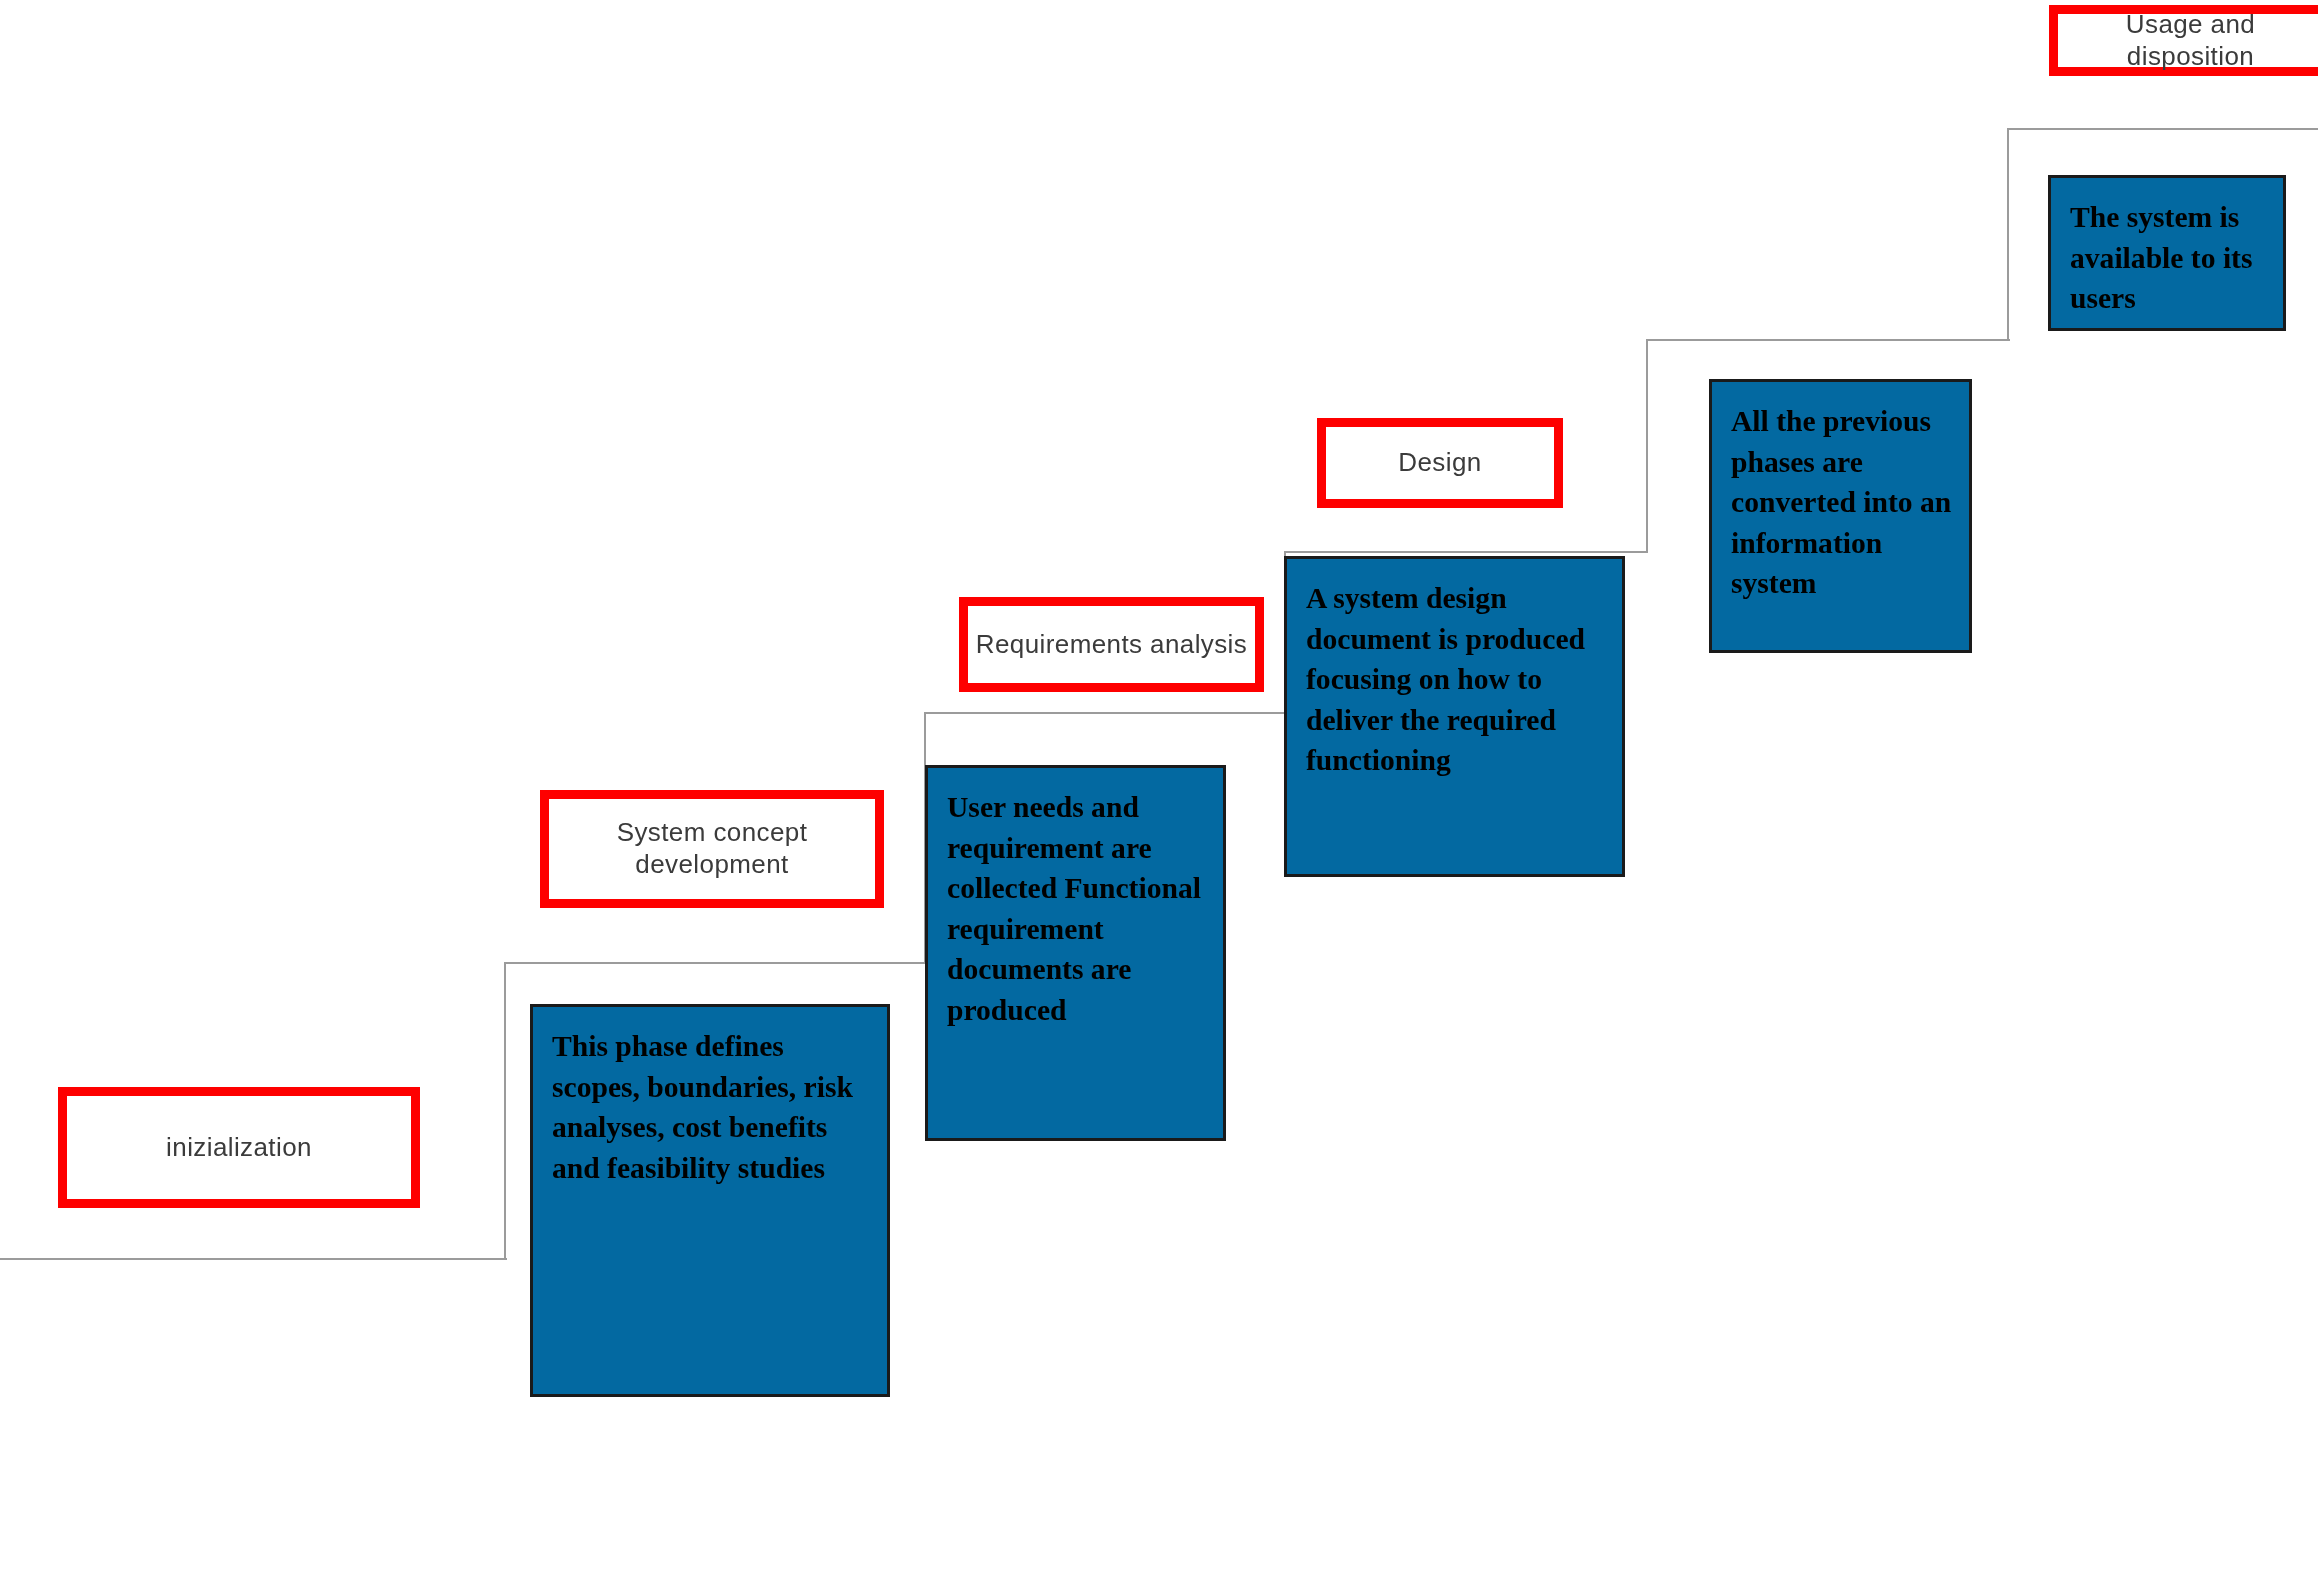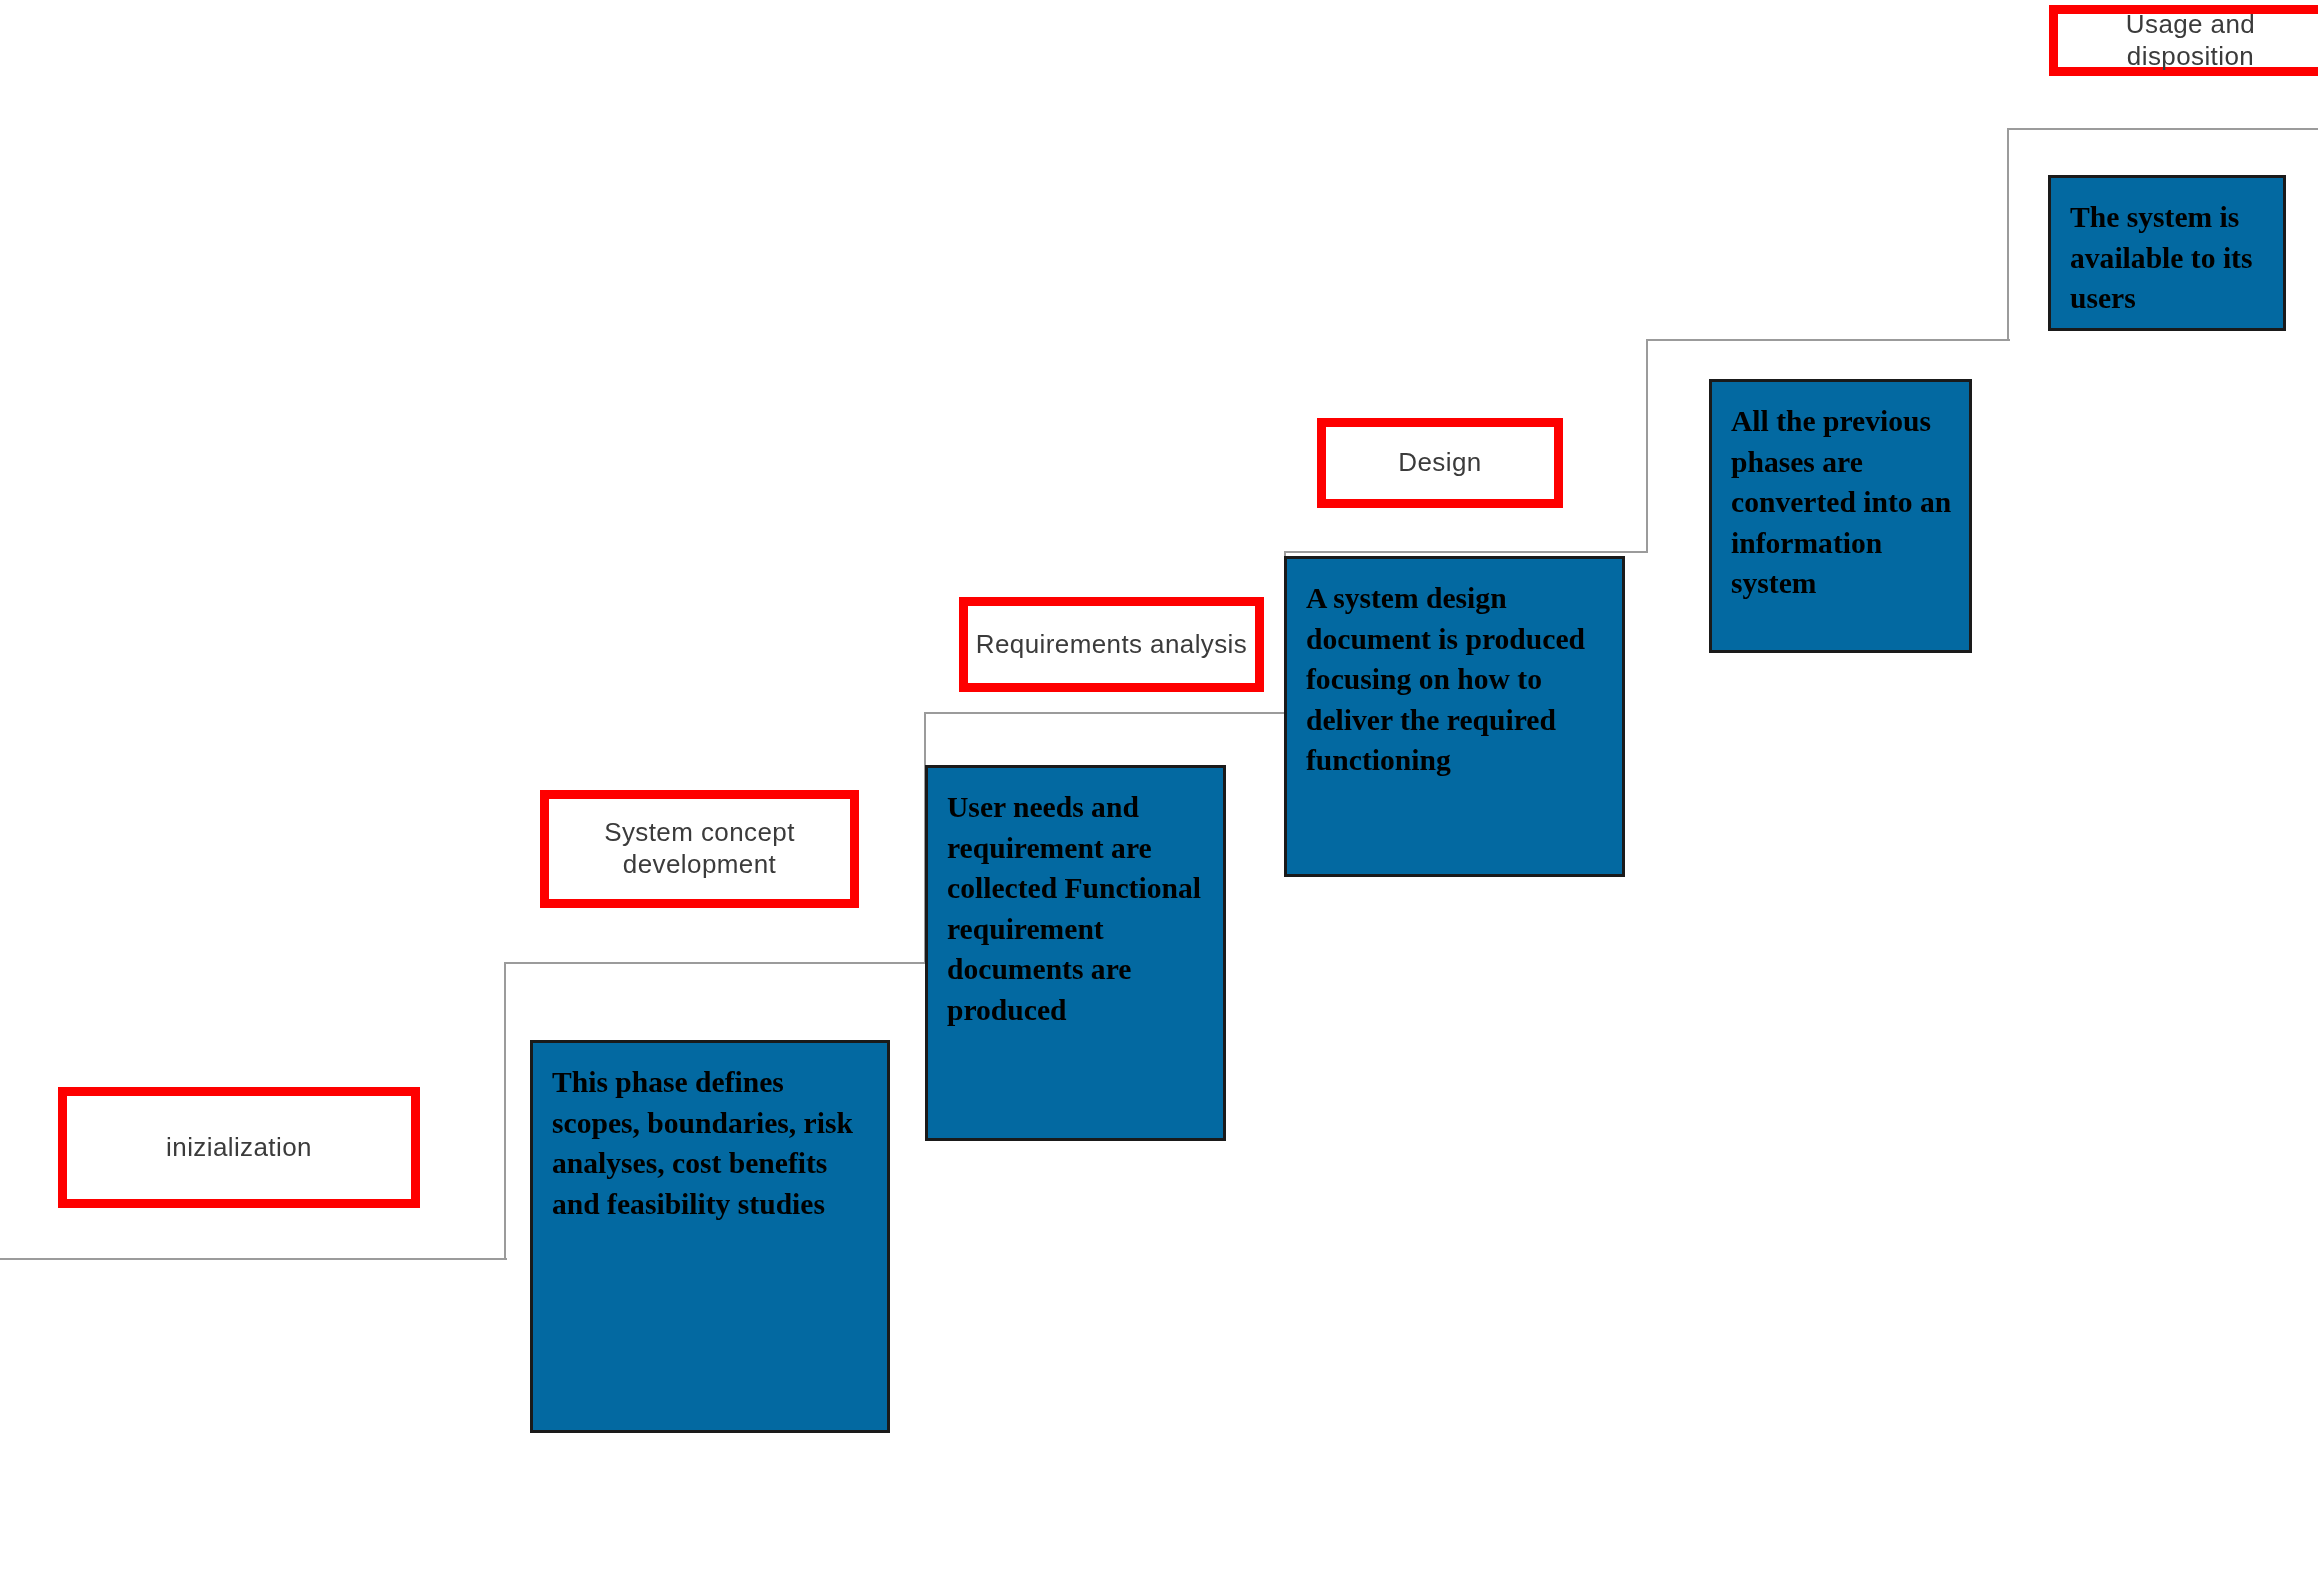--- a/index.html
+++ b/index.html
@@ -96,25 +96,25 @@
   <div class="connector-v" style="left:1646px; top:339px; height:214px;"></div>
 
   <div class="connector-h" style="left:1646px; top:339px; width:364px;"></div>
   <div class="connector-v" style="left:2007px; top:128px; height:211px;"></div>
   <div class="connector-h" style="left:2007px; top:128px; width:312px;"></div>
 
   <div class="phase-box" style="left:26px; top:1087px; width:362px; height:121px;">
     <span class="phase-label">inizialization</span>
   </div>
 
-  <div class="phase-box" style="left:508px; top:790px; width:319px; height:118px;">
+  <div class="phase-box" style="left:508px; top:790px; width:344px; height:118px;">
     <span class="phase-label">System concept
 development</span>
   </div>
-  <div class="desc-box" style="left:530px; top:1004px; width:360px; height:393px;margin-top:36px;">
+  <div class="desc-box" style="left:530px; top:1004px; width:360px; height:393px;">
     <span class="desc-text">This phase defines scopes, boundaries, risk analyses, cost benefits and feasibility studies</span>
   </div>
 
   <div class="phase-box" style="left:927px; top:597px; width:305px; height:95px;">
     <span class="phase-label">Requirements
 analysis</span>
   </div>
   <div class="desc-box" style="left:925px; top:765px; width:301px; height:376px;">
     <span class="desc-text">User needs and requirement are collected Functional requirement documents are produced</span>
   </div>

